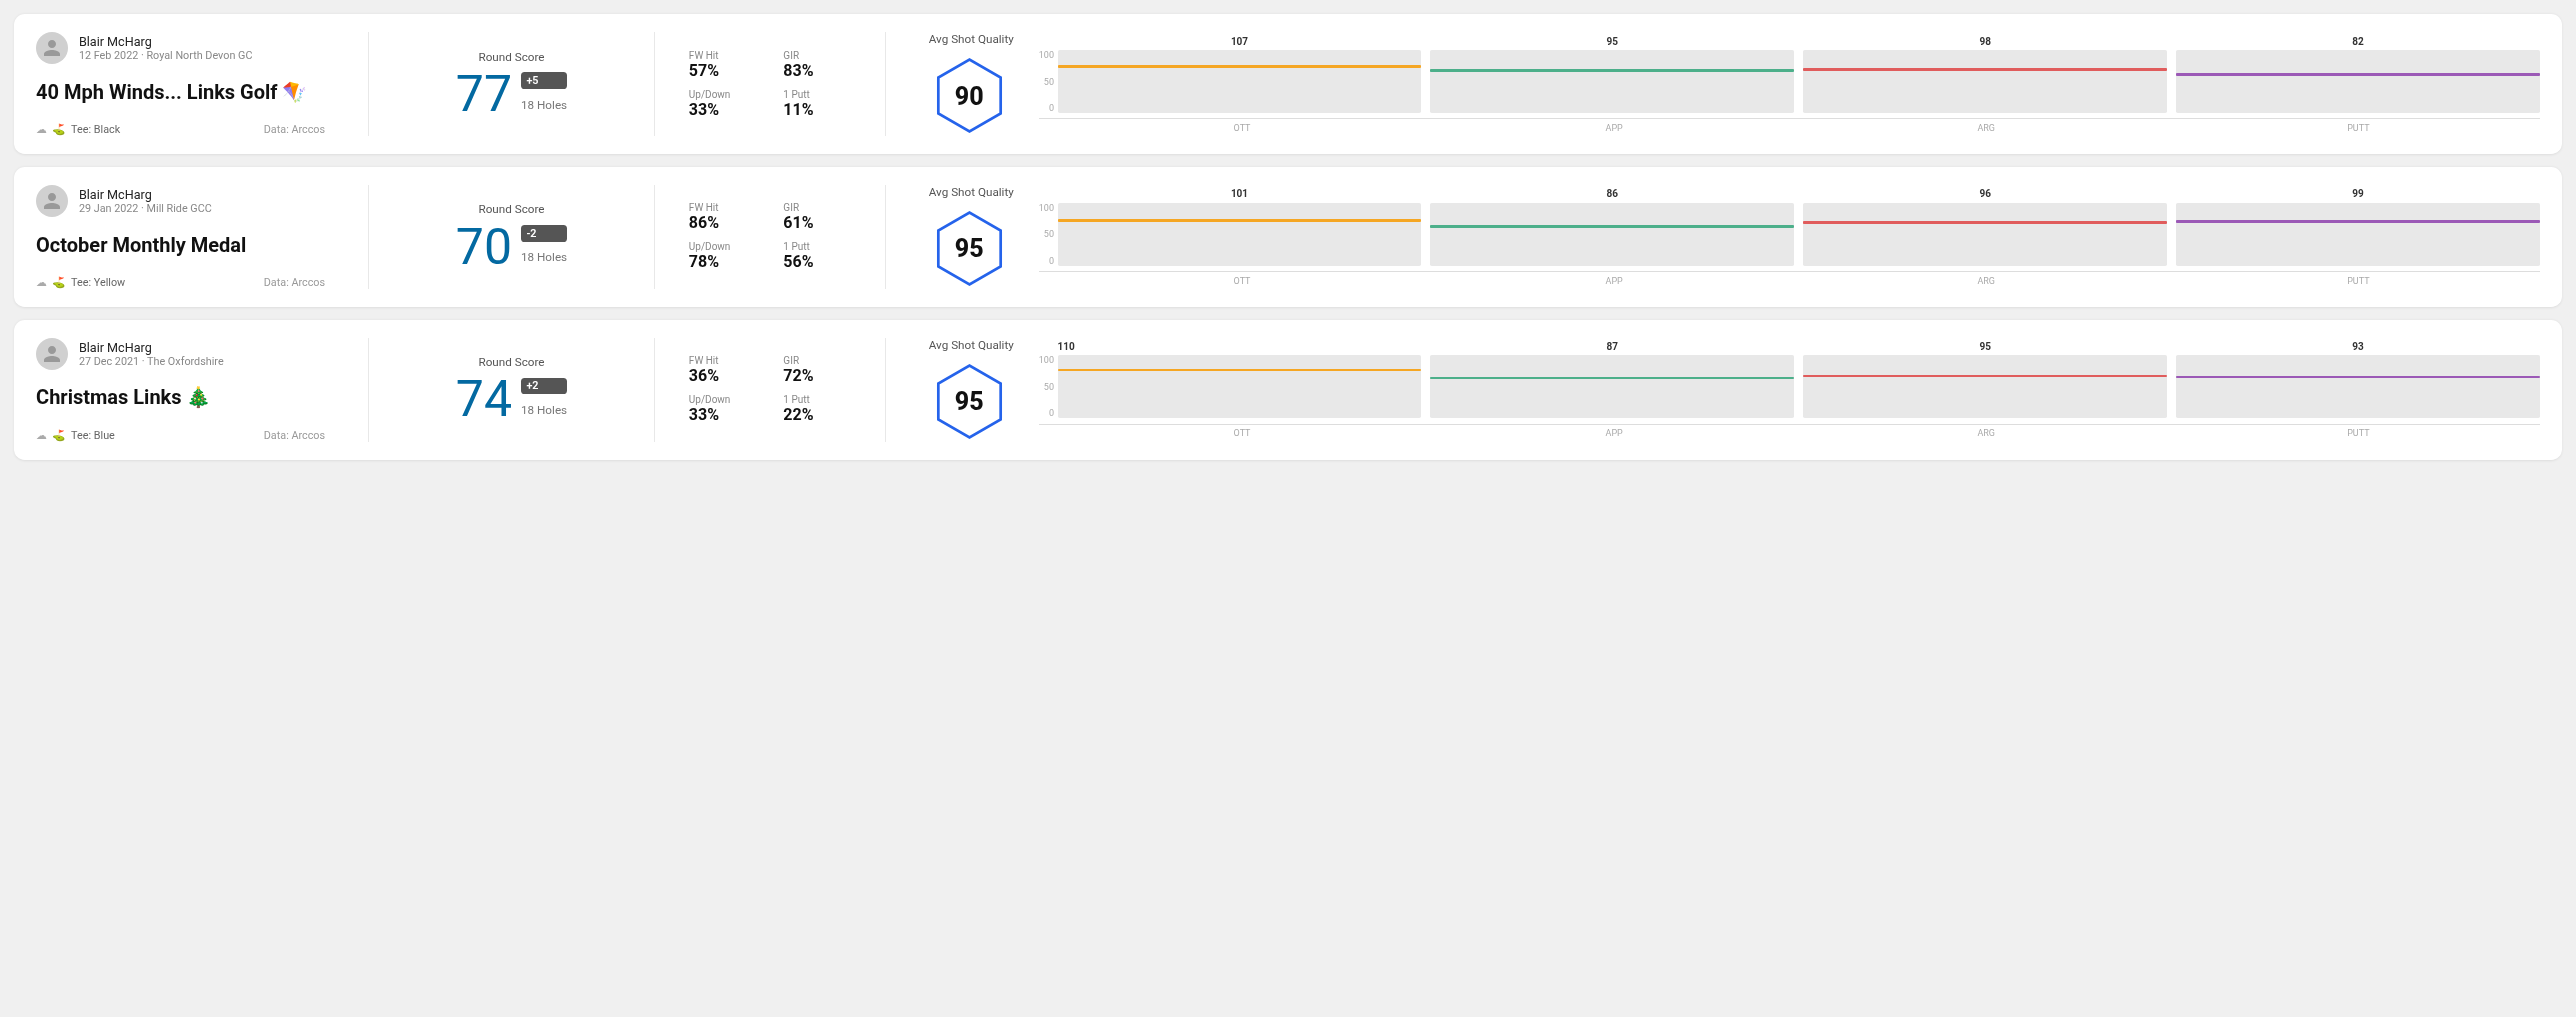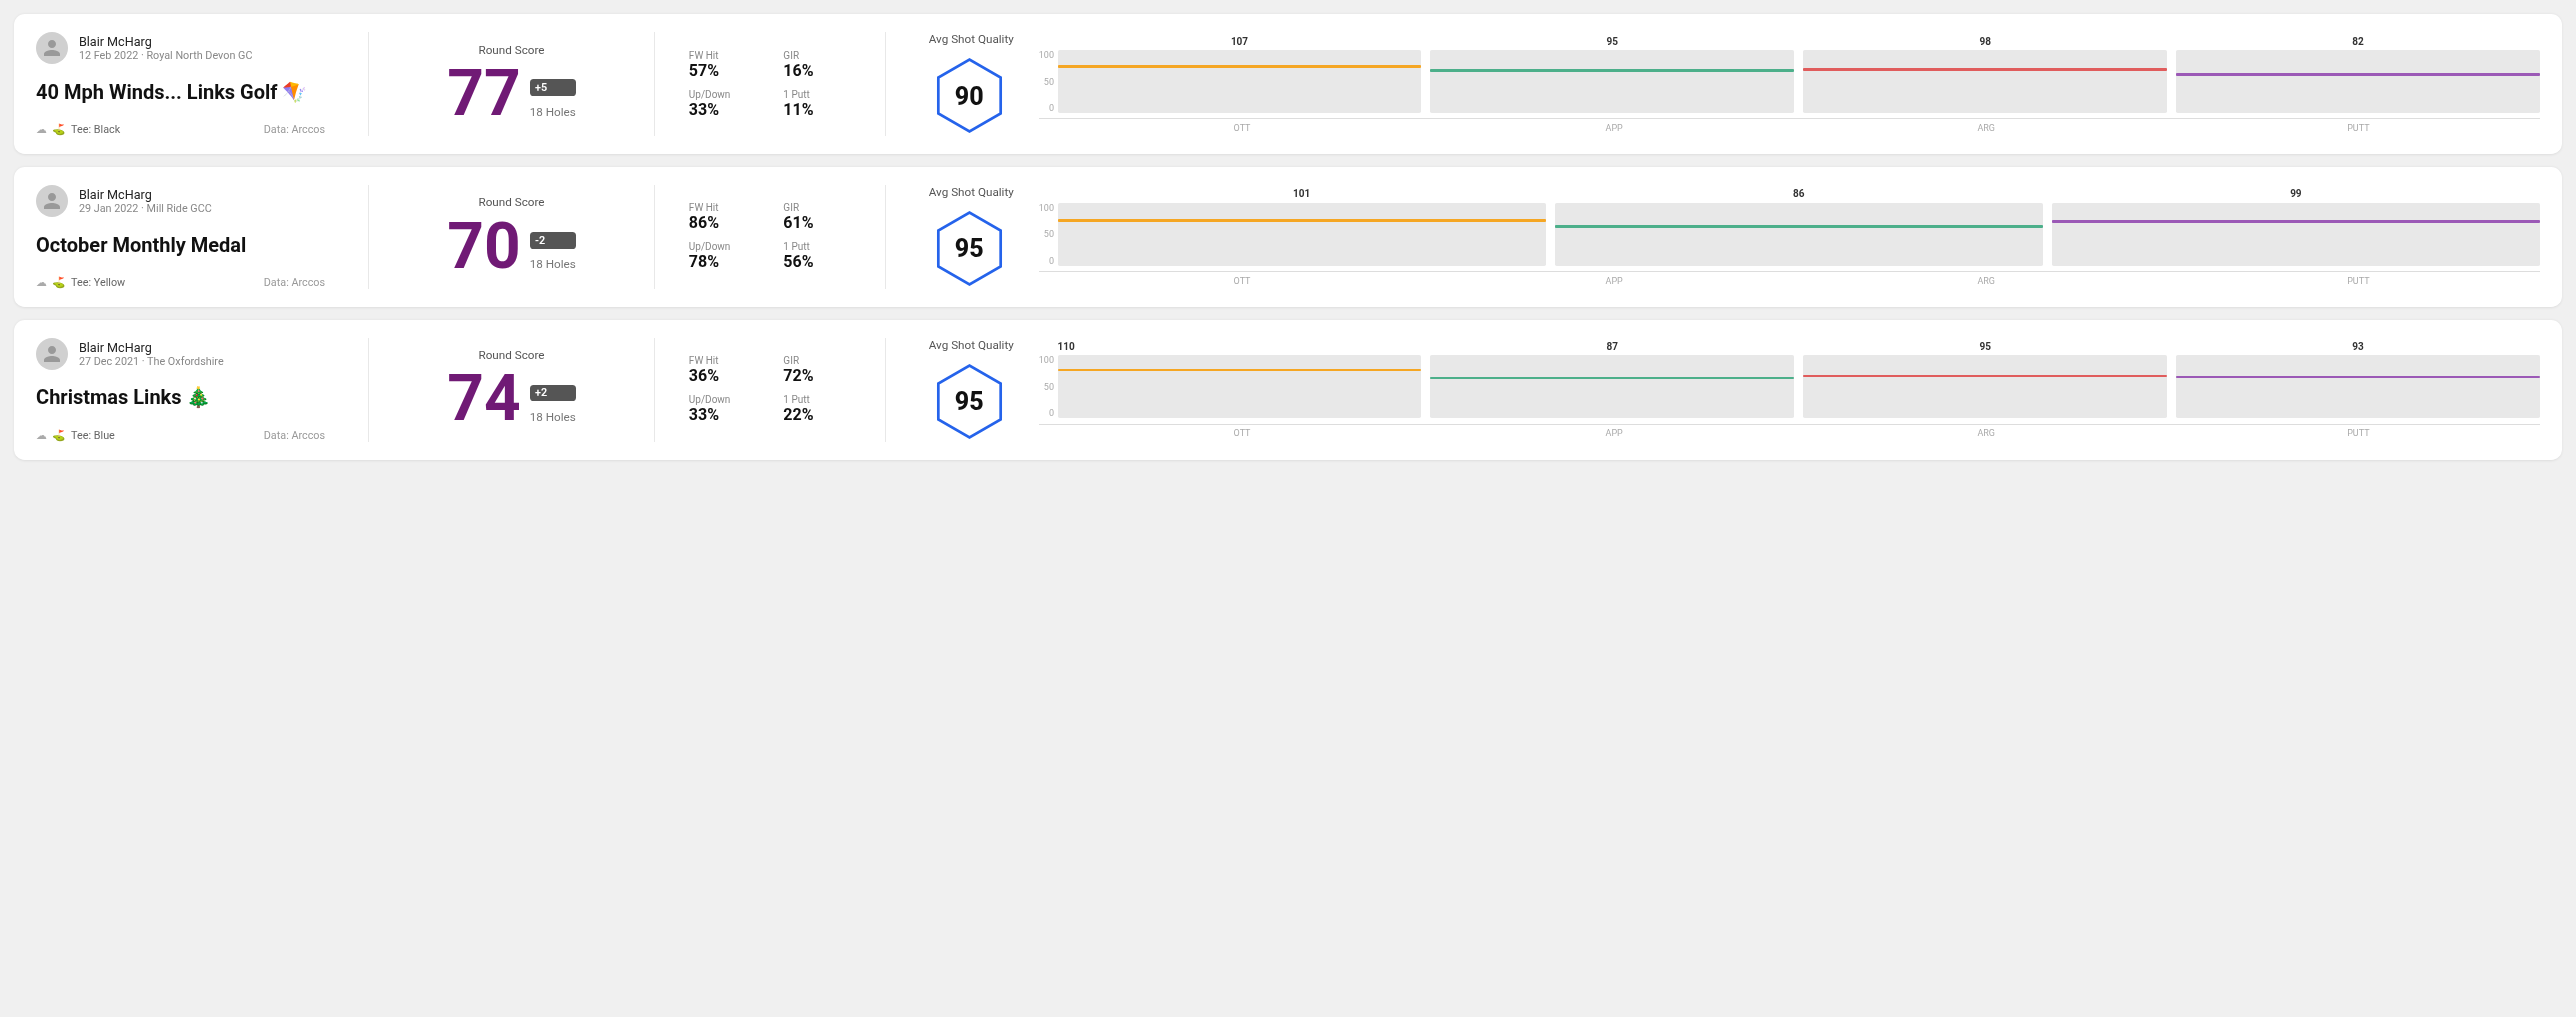--- a/index.html
+++ b/index.html
@@ -112,23 +112,23 @@
       font-size: 11.7px;
       color: #555;
       margin-bottom: 5.4px;
     }
     .score-row {
       display: flex;
       align-items: flex-end;
       gap: 9px;
     }
     .score-number {
-      font-size: 64px;
-      font-weight: 700;
-      color: #701a75;
+      font-size: 50px;
+      font-weight: 400;
+      color: #0369a1;
       line-height: 1;
     }
     .score-badge {
       display: inline-block;
       background: #555;
       color: #fff;
       font-size: 10.8px;
       font-weight: 600;
       border-radius: 3.6px;
       padding: 1.8px 5.4px;
@@ -218,21 +218,21 @@
       </div>
       <div class="divider-v"></div>
       <div class="card-stats">
         <div class="stat-grid">
           <div class="stat-item">
             <div class="stat-label">FW Hit</div>
             <div class="stat-value">57%</div>
           </div>
           <div class="stat-item">
             <div class="stat-label">GIR</div>
-            <div class="stat-value">16%</div>
+            <div class="stat-value">83%</div>
           </div>
           <div class="stat-item">
             <div class="stat-label">Up/Down</div>
             <div class="stat-value">33%</div>
           </div>
           <div class="stat-item">
             <div class="stat-label">1 Putt</div>
             <div class="stat-value">11%</div>
           </div>
         </div>
@@ -368,20 +368,27 @@
                 <div style="width: 100%; flex: 1 1 0%; position: relative;">
                   <div style="position: absolute; inset: 0px; background: rgb(232, 232, 232); border-radius: 1.8px;"></div>
                   <div style="position: absolute; left: 0px; right: 0px; height: 2.7px; background: rgb(245, 166, 35); border-radius: 0.9px; bottom: 44px;"></div>
                 </div>
               </div>
               <div style="flex: 1 1 0%; display: flex; flex-direction: column; align-items: center; height: 100%; position: relative;">
                 <div style="font-size: 10px; font-weight: 700; color: rgb(51, 51, 51); margin-bottom: 1.8px; position: absolute; top: -14.4px;">86</div>
                 <div style="width: 100%; flex: 1 1 0%; position: relative;">
                   <div style="position: absolute; inset: 0px; background: rgb(232, 232, 232); border-radius: 1.8px;"></div>
                   <div style="position: absolute; left: 0px; right: 0px; height: 2.7px; background: rgb(76, 175, 138); border-radius: 0.9px; bottom: 38px;"></div>
+                </div>
+              </div>
+              <div style="flex: 1 1 0%; display: flex; flex-direction: column; align-items: center; height: 100%; position: relative;">
+                <div style="font-size: 10px; font-weight: 700; color: rgb(51, 51, 51); margin-bottom: 1.8px; position: absolute; top: -14.4px;">96</div>
+                <div style="width: 100%; flex: 1 1 0%; position: relative;">
+                  <div style="position: absolute; inset: 0px; background: rgb(232, 232, 232); border-radius: 1.8px;"></div>
+                  <div style="position: absolute; left: 0px; right: 0px; height: 2.7px; background: rgb(224, 92, 92); border-radius: 0.9px; bottom: 42px;"></div>
                 </div>
               </div>
               <div style="flex: 1 1 0%; display: flex; flex-direction: column; align-items: center; height: 100%; position: relative;">
                 <div style="font-size: 10px; font-weight: 700; color: rgb(51, 51, 51); margin-bottom: 1.8px; position: absolute; top: -14.4px;">99</div>
                 <div style="width: 100%; flex: 1 1 0%; position: relative;">
                   <div style="position: absolute; inset: 0px; background: rgb(232, 232, 232); border-radius: 1.8px;"></div>
                   <div style="position: absolute; left: 0px; right: 0px; height: 2.7px; background: rgb(155, 89, 182); border-radius: 0.9px; bottom: 43px;"></div>
                 </div>
               </div>
             </div>

